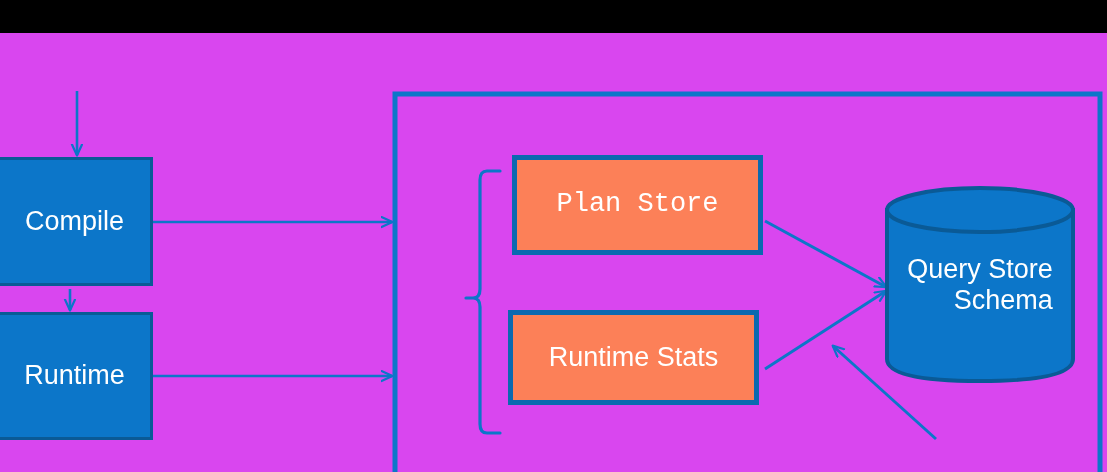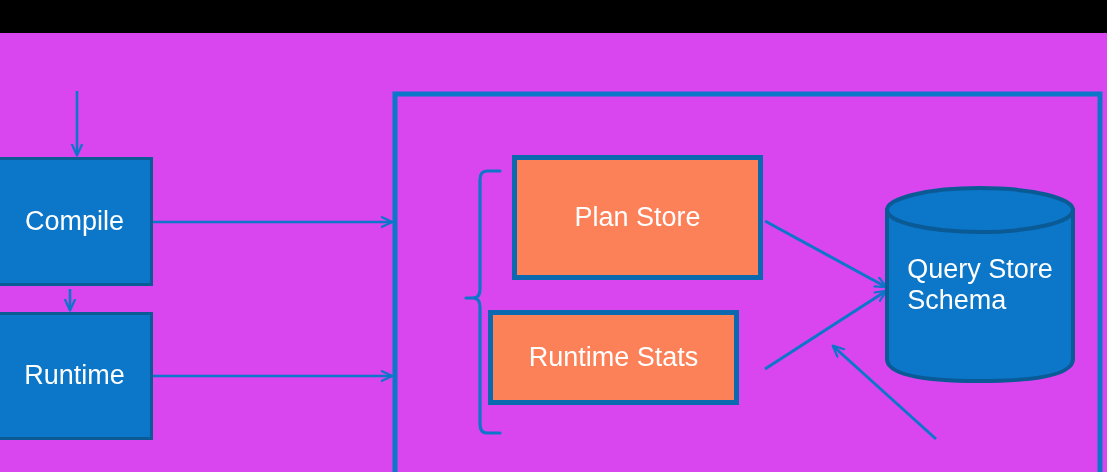--- a/index.html
+++ b/index.html
@@ -43,21 +43,21 @@
   }
   .store-box {
     background: #FC8058;
     border: 5px solid #0B69B0;
     font-size: 27px;
   }
   .db-label {
     position: absolute;
     color: #FFFFFF;
     font-size: 27px;
-    text-align: left;
+    text-align: right;
     line-height: 1.15;
     white-space: pre-line;
     display: flex;
     align-items: center;
     justify-content: center;
   }
 </style>
 </head>
 <body>
 
@@ -96,25 +96,25 @@
   </svg>
 
   <div class="node proc-box" style="left:-4px; top:124px; width:157px; height:129px;">
     <span>Compile</span>
   </div>
 
   <div class="node proc-box" style="left:-4px; top:279px; width:157px; height:128px;">
     <span>Runtime</span>
   </div>
 
-  <div class="node store-box" style="left:512px; top:122px; width:251px; height:125px;">
+  <div class="node store-box" style="left:512px; top:122px; width:251px; height:100px;font-family:Liberation Mono, monospace;">
     <span>Plan Store</span>
   </div>
 
-  <div class="node store-box" style="left:488px; top:277px; width:251px; height:95px;">
+  <div class="node store-box" style="left:508px; top:277px; width:251px; height:95px;">
     <span>Runtime Stats</span>
   </div>
 
   <div class="db-label" style="left:887px; top:212px; width:186px; height:80px;">
     <span>Query Store
 Schema</span>
   </div>
 
 </div>
 

